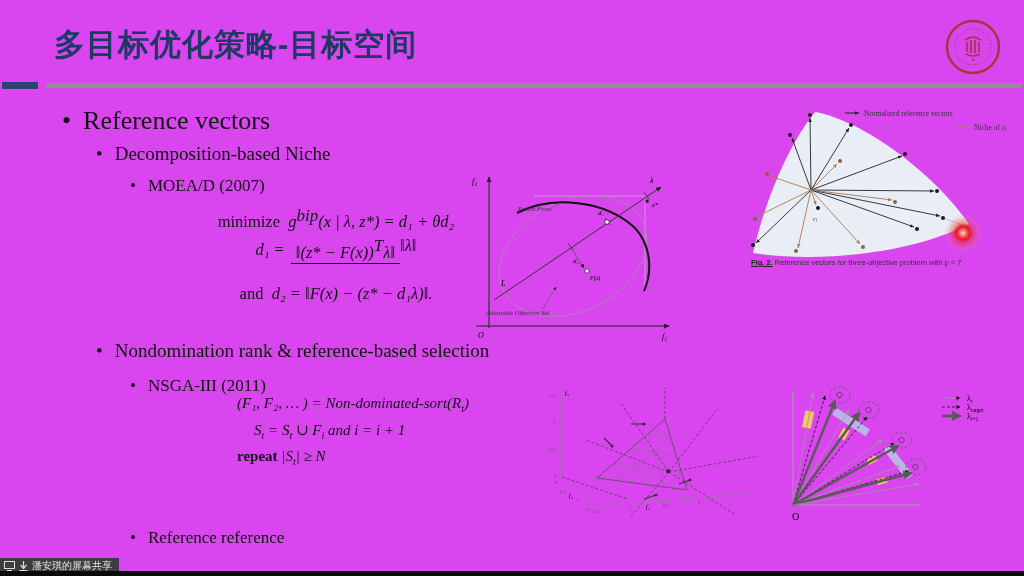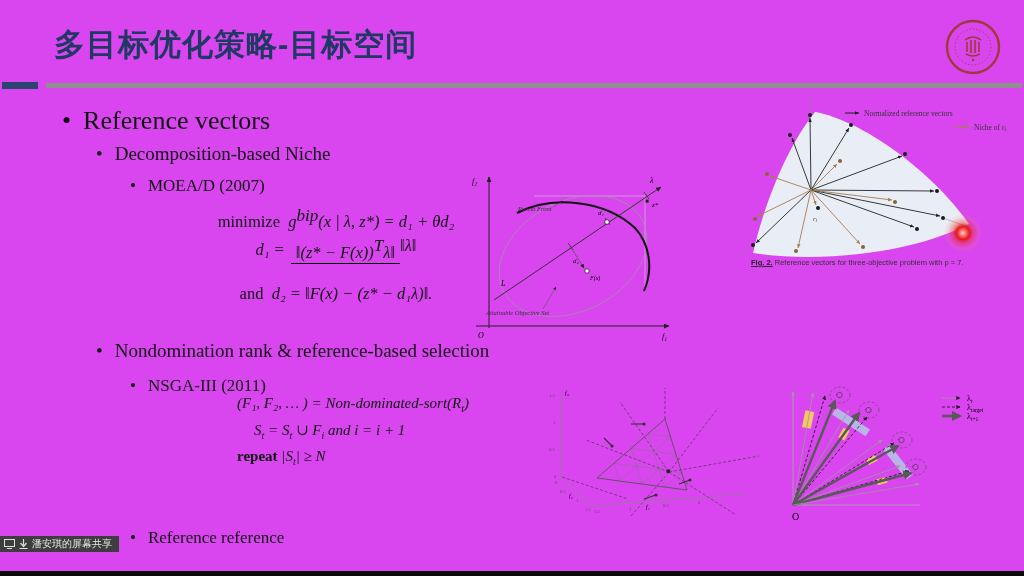--- a/index.html
+++ b/index.html
@@ -42,21 +42,21 @@
   .cap{position:absolute;left:751px;top:258px;width:260px;font-family:"Liberation Sans","DejaVu Sans",sans-serif;
        font-size:7.5px;color:#333;}
   .cap b{color:#222;text-decoration:underline;}
 
   
   .laser{position:absolute;left:944px;top:214px;width:38px;height:38px;border-radius:50%;
     background:radial-gradient(circle,#ffd9d9 0%,#ff5a5a 14%,#e31b1b 24%,rgba(235,50,50,0.45) 38%,
                rgba(255,120,120,0.18) 58%,rgba(255,150,150,0) 72%);}
 
   
-  .badge{position:absolute;left:0;top:536px;height:16px;background:#3D3D40;display:flex;align-items:center;
+  .badge{position:absolute;left:0;top:558px;height:16px;background:#3D3D40;display:flex;align-items:center;
          gap:4px;padding:0 7px 0 4px;font-family:"Liberation Sans","DejaVu Sans",sans-serif;
          font-size:10px;color:#E6E6E6;}
   .bottombar{position:absolute;left:0;top:571px;width:1024px;height:5px;background:#0a0a0a;}
 </style>
 </head>
 <body>
 
 <div class="slide">
 
   <div class="title">多目标优化策略-目标空间</div>

